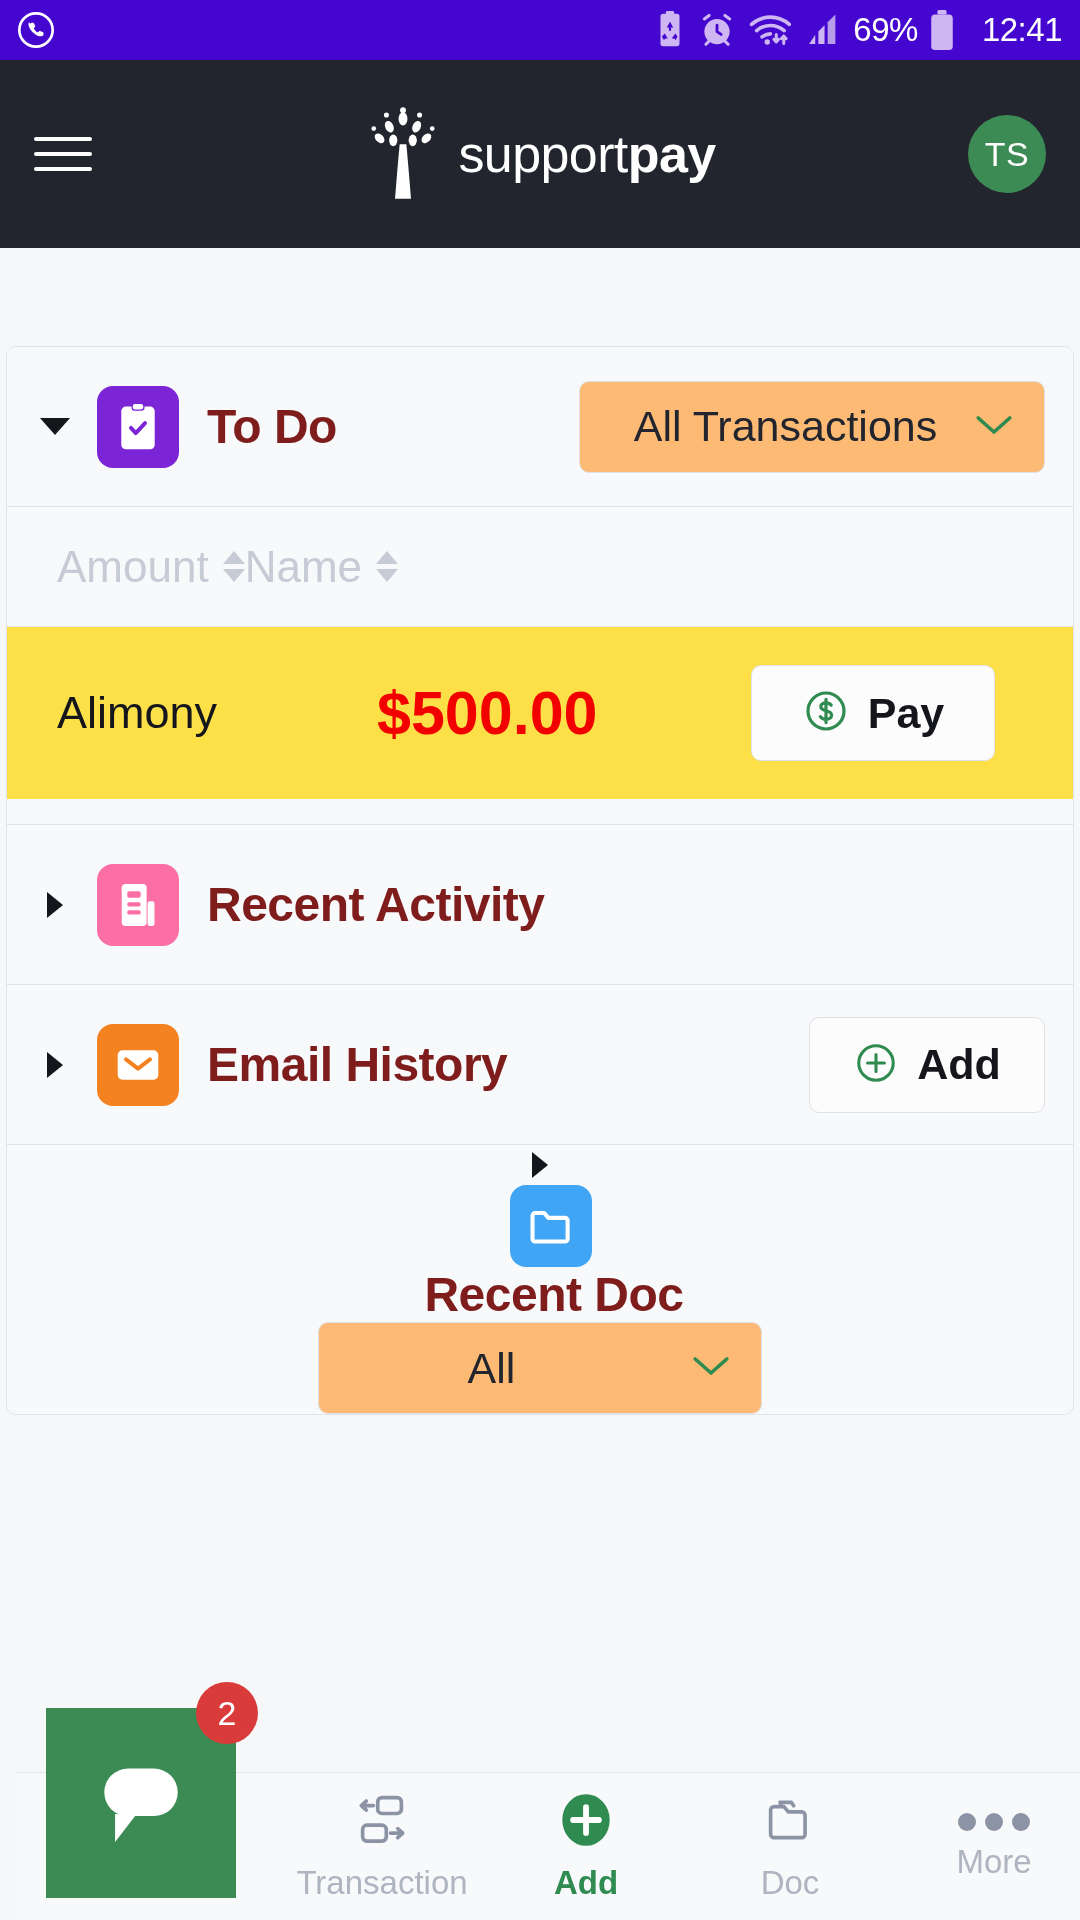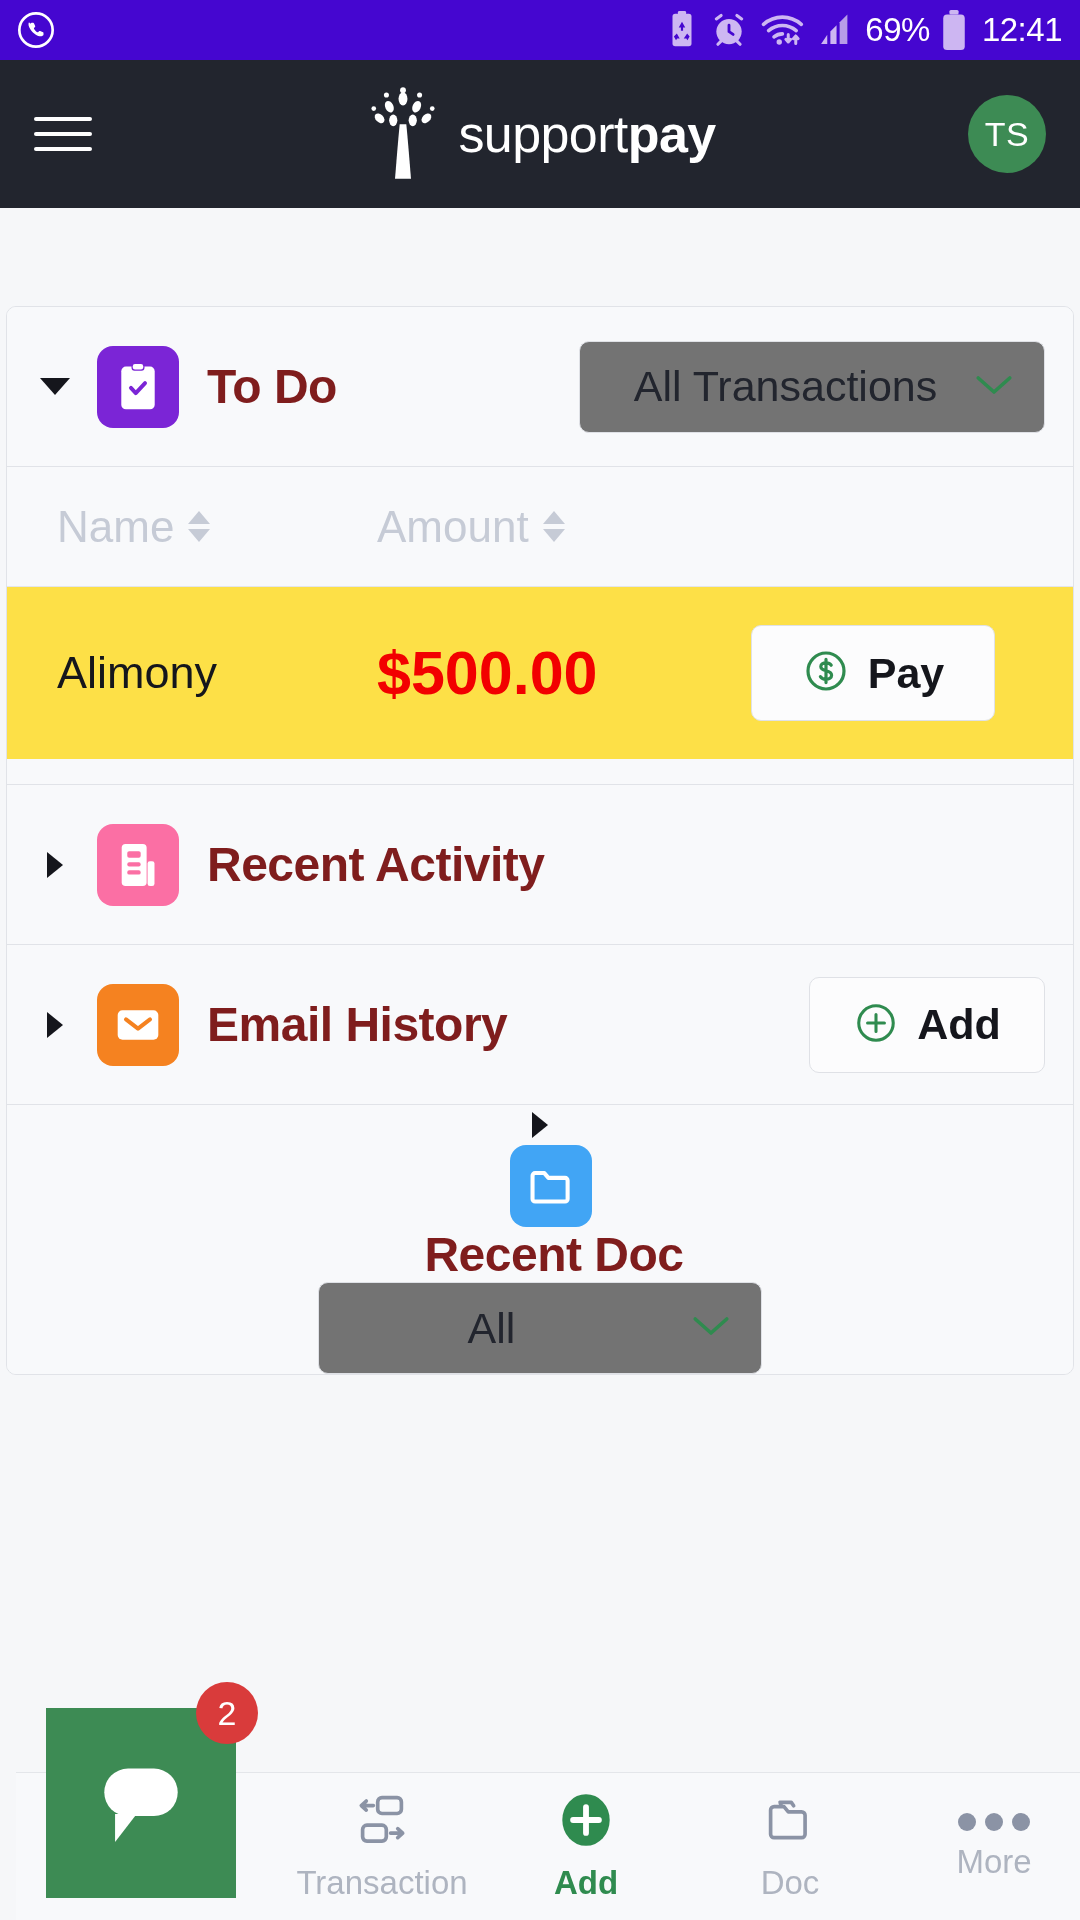--- a/index.html
+++ b/index.html
@@ -18,26 +18,26 @@
   }
   .sb-left{ display:flex; align-items:center; gap:10px; }
   .sb-right{ display:flex; align-items:center; gap:11px; }
   .sb-icon{ display:flex; align-items:center; }
   .sb-battery-pct{
     font-size:33px; font-weight:400; letter-spacing:-0.5px;
     color:#ffffff; margin-left:2px;
   }
   .sb-time{
     font-size:33px; font-weight:400; color:#ffffff;
-    letter-spacing:-0.5px; margin-left:4px;
+    letter-spacing:-0.5px; margin-left:16px;
   }
 
   
   .app-header{
-    height:148px; background:#22252e;
+    height:188px; background:#22252e;
     display:flex; align-items:center; position:relative;
     padding:0 34px;
   }
   .hamburger{ width:58px; display:flex; flex-direction:column; gap:11px; cursor:pointer; }
   .hamburger span{ display:block; height:4px; background:#ffffff; border-radius:2px; }
   .brand{
     position:absolute; left:0; right:0; margin:0 auto;
     display:flex; align-items:center; justify-content:center; gap:16px;
     pointer-events:none;
   }
@@ -93,21 +93,21 @@
 
   .sec-title{
     font-size:48px; font-weight:700; color:#7f1d1d;
     margin-left:28px; letter-spacing:-0.5px; white-space:nowrap;
   }
   .spacer{ flex:1 1 auto; }
 
   
   .select{
     display:flex; align-items:center; justify-content:space-between;
-    background:#737373; border:1px solid #dfe1e6; border-radius:10px;
+    background:#fdba74; border:1px solid #dfe1e6; border-radius:10px;
     height:92px; cursor:pointer; padding:0 29px 0 30px;
   }
   .select-wide{ width:466px; }
   .select-narrow{ width:444px;gap:44px; }
   .select-label{ font-size:43px; color:#22252e; font-weight:400; flex:1; text-align:center; }
   .chev{ flex:0 0 auto; margin-left:12px; }
 
   
   .btn{
     display:flex; align-items:center; justify-content:center; gap:18px;
@@ -284,29 +284,29 @@
         <span class="select-label">All Transactions</span>
         <span class="chev">
           <svg width="42" height="26" viewBox="0 0 24 14" fill="none" stroke="#2f8b4f" stroke-width="2.1" stroke-linecap="round" stroke-linejoin="round">
               <path d="M3 3l9 8 9-8"></path>
             </svg>
         </span>
       </div>
     </div>
 
     <div class="table-head">
-      <div class="th name">
-        <span>Name</span>
+      <div class="th">
+        <span>Amount</span>
         <span class="sort">
             <i class="up"></i>
             <i class="down"></i>
           </span>
       </div>
-      <div class="th">
-        <span>Amount</span>
+      <div class="th name">
+        <span>Name</span>
         <span class="sort">
             <i class="up"></i>
             <i class="down"></i>
           </span>
       </div>
     </div>
 
     <div class="table-row">
       <div class="td-name">Alimony</div>
       <div class="td-amount">$500.00</div>

